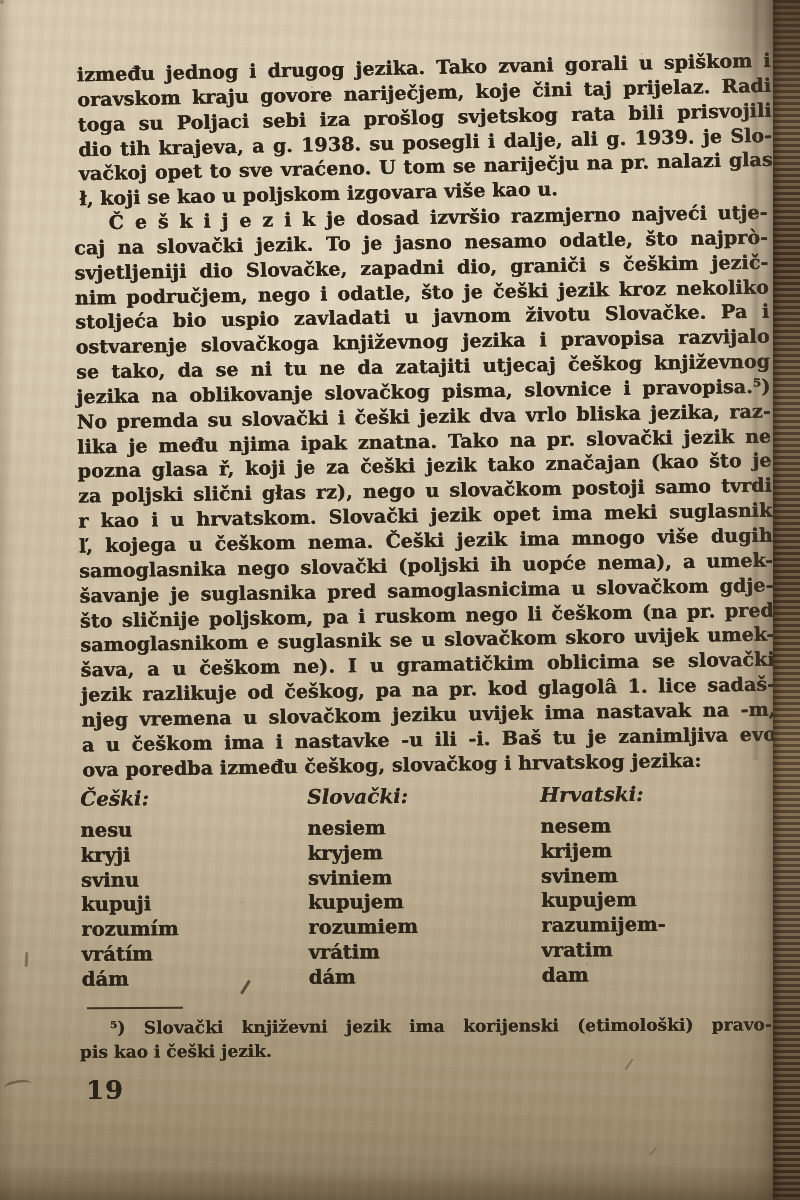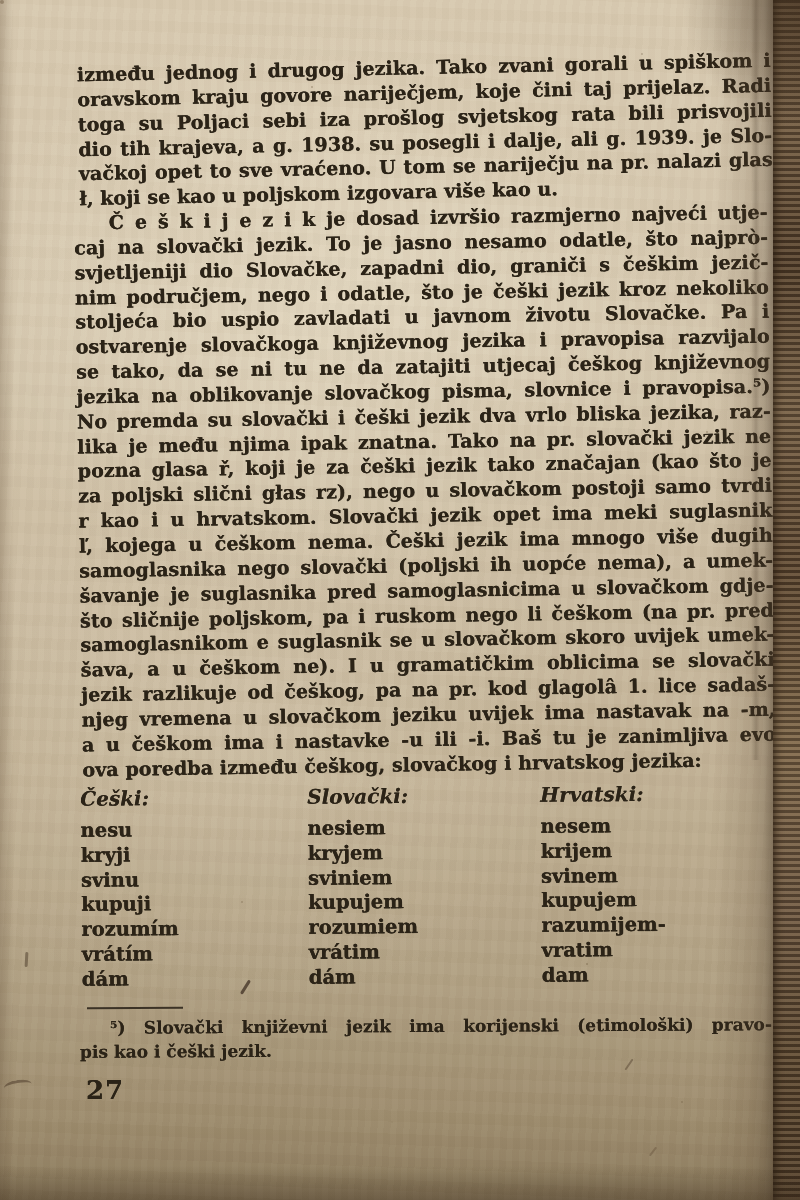--- a/index.html
+++ b/index.html
@@ -171,21 +171,21 @@
       </div>
   </div>
 
   <div class="fnrule"></div>
   <div class="footnote">
 
   <div class="fline">⁵) Slovački književni jezik ima korijenski (etimološki) pravo-</div>
       <div class="fline">pis kao i češki jezik.</div>
     </div>
 
-  <div class="pagenum">27</div>
+  <div class="pagenum">19</div>
 
   <div class="mark mark-tick"></div>
   <div class="mark mark-slash1"></div>
   <div class="mark mark-slash2"></div>
   <div class="mark mark-slash3"></div>
   <div class="mark mark-squiggle"></div>
 
   <div class="left-shade"></div>
   <div class="fold-line"></div>
   <div class="curve-shadow"></div>

